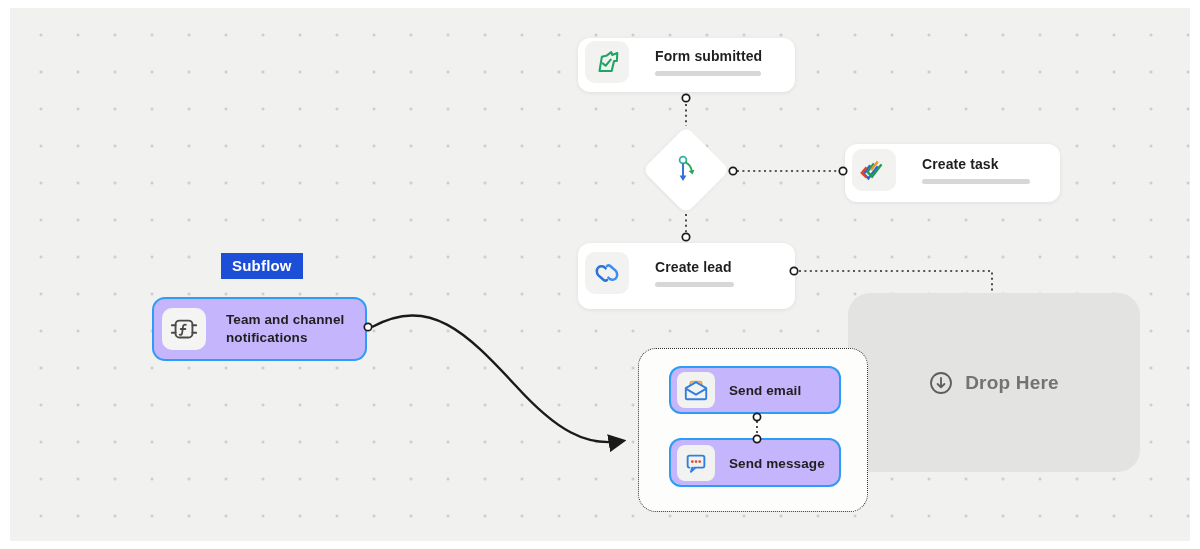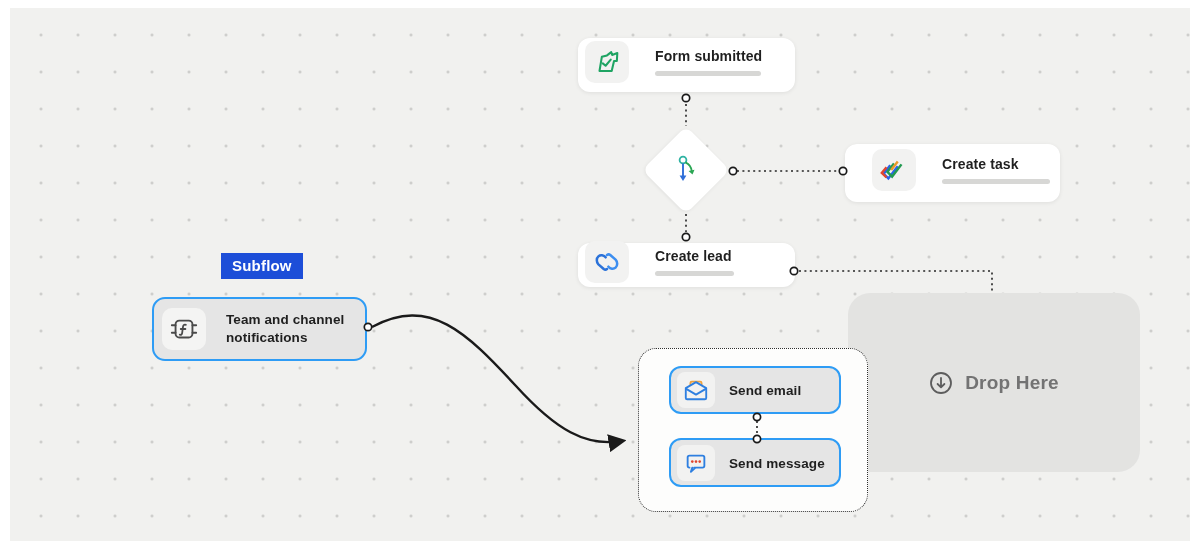--- a/index.html
+++ b/index.html
@@ -23,21 +23,21 @@
   }
   .node-card .icon-box {
     width: 44px; height: 42px; background: #f2f2f1; border-radius: 10px;
     display: flex; align-items: center; justify-content: center; flex: 0 0 auto;
   }
   .node-card .txt { display: flex; flex-direction: column; gap: 7px; }
   .node-title { font-size: 14px; font-weight: bold; color: #1f1f1f; letter-spacing: 0.1px; }
   .ph-bar { height: 5px; border-radius: 3px; background: #d7d7d5; }
 
   .blue-card {
-    position: absolute; background: #e5e5e5; border: 2px solid #2e9cf5; border-radius: 13px;
+    position: absolute; background: #c4b5fd; border: 2px solid #2e9cf5; border-radius: 13px;
     display: flex; align-items: center; z-index: 3;
   }
   .blue-card .icon-box {
     background: #f2f2f1; border-radius: 8px;
     display: flex; align-items: center; justify-content: center; flex: 0 0 auto;
   }
 
   .subflow-label {
     position: absolute; left: 221px; top: 253px; z-index: 3;
     background: #1d4ed8; color: #ffffff; font-size: 15px; font-weight: bold;
@@ -103,36 +103,36 @@
       <path d="M8 25.5 L21 25.5 L23.5 15 L26.5 15 L27 6.5 L21.5 8.5 L20.5 5.5 L16 9 L10.5 10.5 Z"></path>
       <path d="M11.5 17.5 L14.5 20 L20 13.5"></path>
     </svg>
   </div>
   <div class="txt">
     <span class="node-title">Form submitted</span>
     <span class="ph-bar" style="width:106px;"></span>
   </div>
 </div>
 
-<div class="node-card" style="left:845px; top:144px; width:215px; height:58px;justify-content:flex-end;">
+<div class="node-card" style="left:845px; top:144px; width:215px; height:58px;">
   <div class="icon-box">
     <svg width="32" height="30" viewBox="0 0 34 32" fill="none" stroke-width="2.6" stroke-linejoin="miter">
       <path d="M13 11 L6 20 L11 25 L21 12" stroke="#2b62e9"></path>
       <path d="M17 9 L10 18 L15 23 L25 10" stroke="#229a50"></path>
       <path d="M9 13 L4 19 L9 24" stroke="#e0452f"></path>
       <path d="M21 7 L14 16" stroke="#e89a2b"></path>
     </svg>
   </div>
   <div class="txt">
     <span class="node-title">Create task</span>
     <span class="ph-bar" style="width:108px;"></span>
   </div>
 </div>
 
-<div class="node-card" style="left:578px; top:243px; width:217px; height:44px;">
+<div class="node-card" style="left:578px; top:243px; width:217px; height:66px;">
   <div class="icon-box">
     <svg width="32" height="28" viewBox="0 0 34 30" fill="none" stroke-width="2.7" stroke-linecap="round" stroke-linejoin="round">
       <path d="M15.5 10 C13.5 7.5 10 7 7.8 9 C5.5 11 5.5 15 7.8 17.5 L13.5 22.5 C14.5 23.3 16 23.3 17 22.5" stroke="#2b72d9"></path>
       <path d="M18.5 20 C20.5 22.5 24 23 26.2 21 C28.5 19 28.5 15 26.2 12.5 L20.5 7.5 C19.5 6.7 18 6.7 17 7.5" stroke="#3d8ef0"></path>
     </svg>
   </div>
   <div class="txt">
     <span class="node-title">Create lead</span>
     <span class="ph-bar" style="width:79px;"></span>
   </div>

